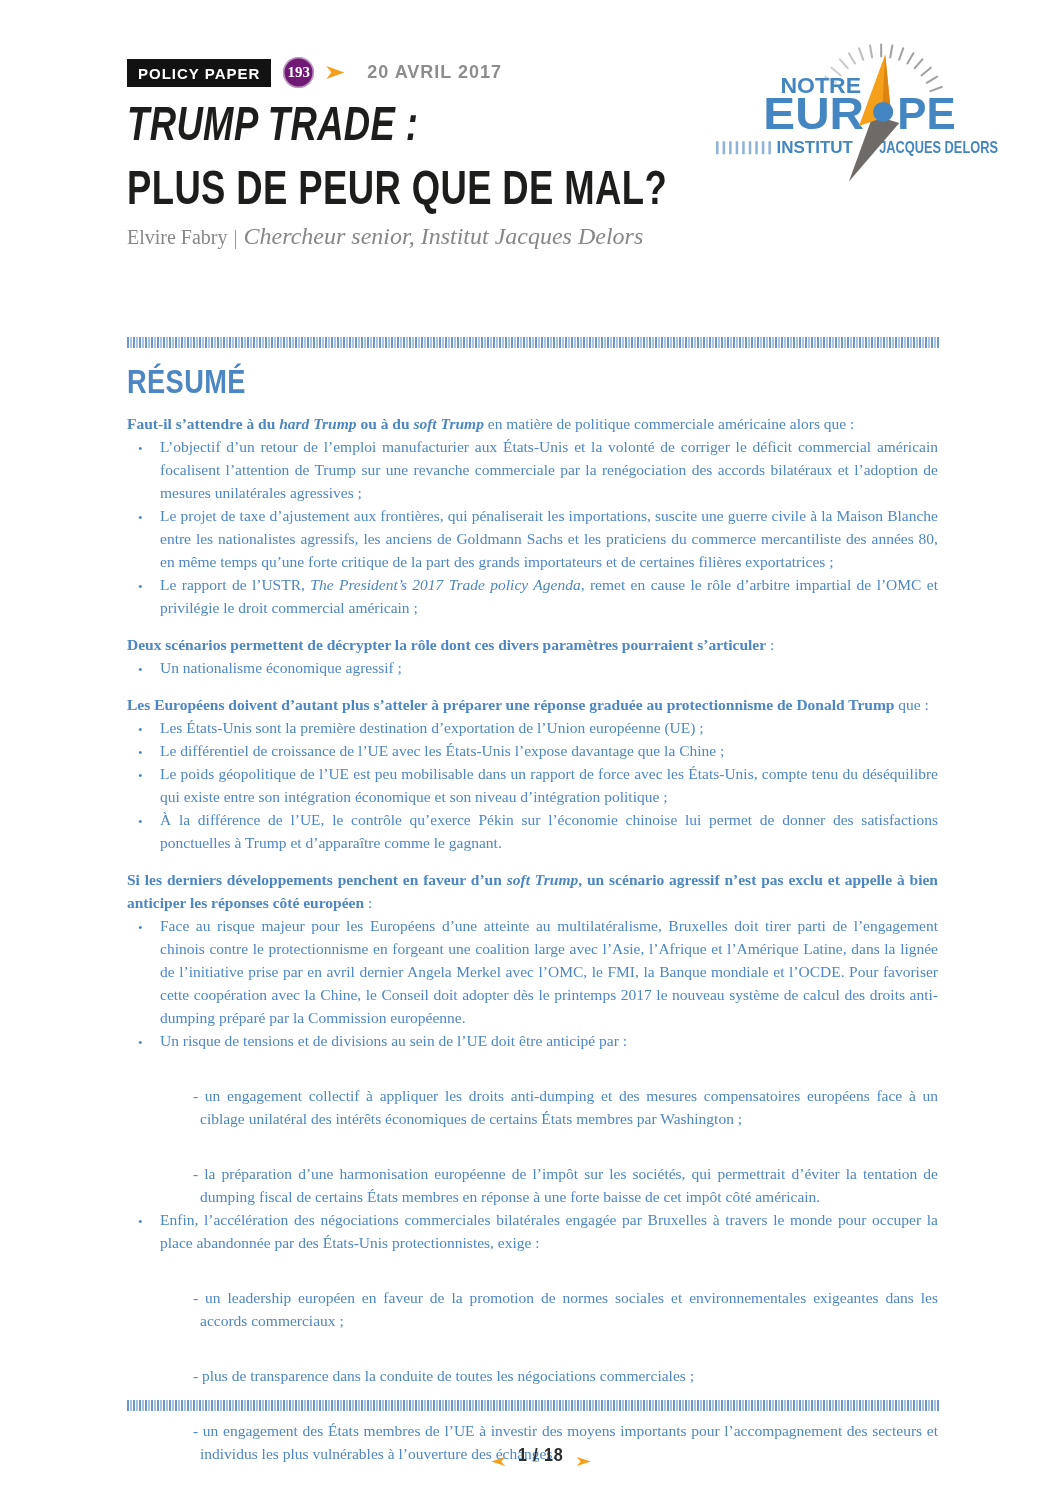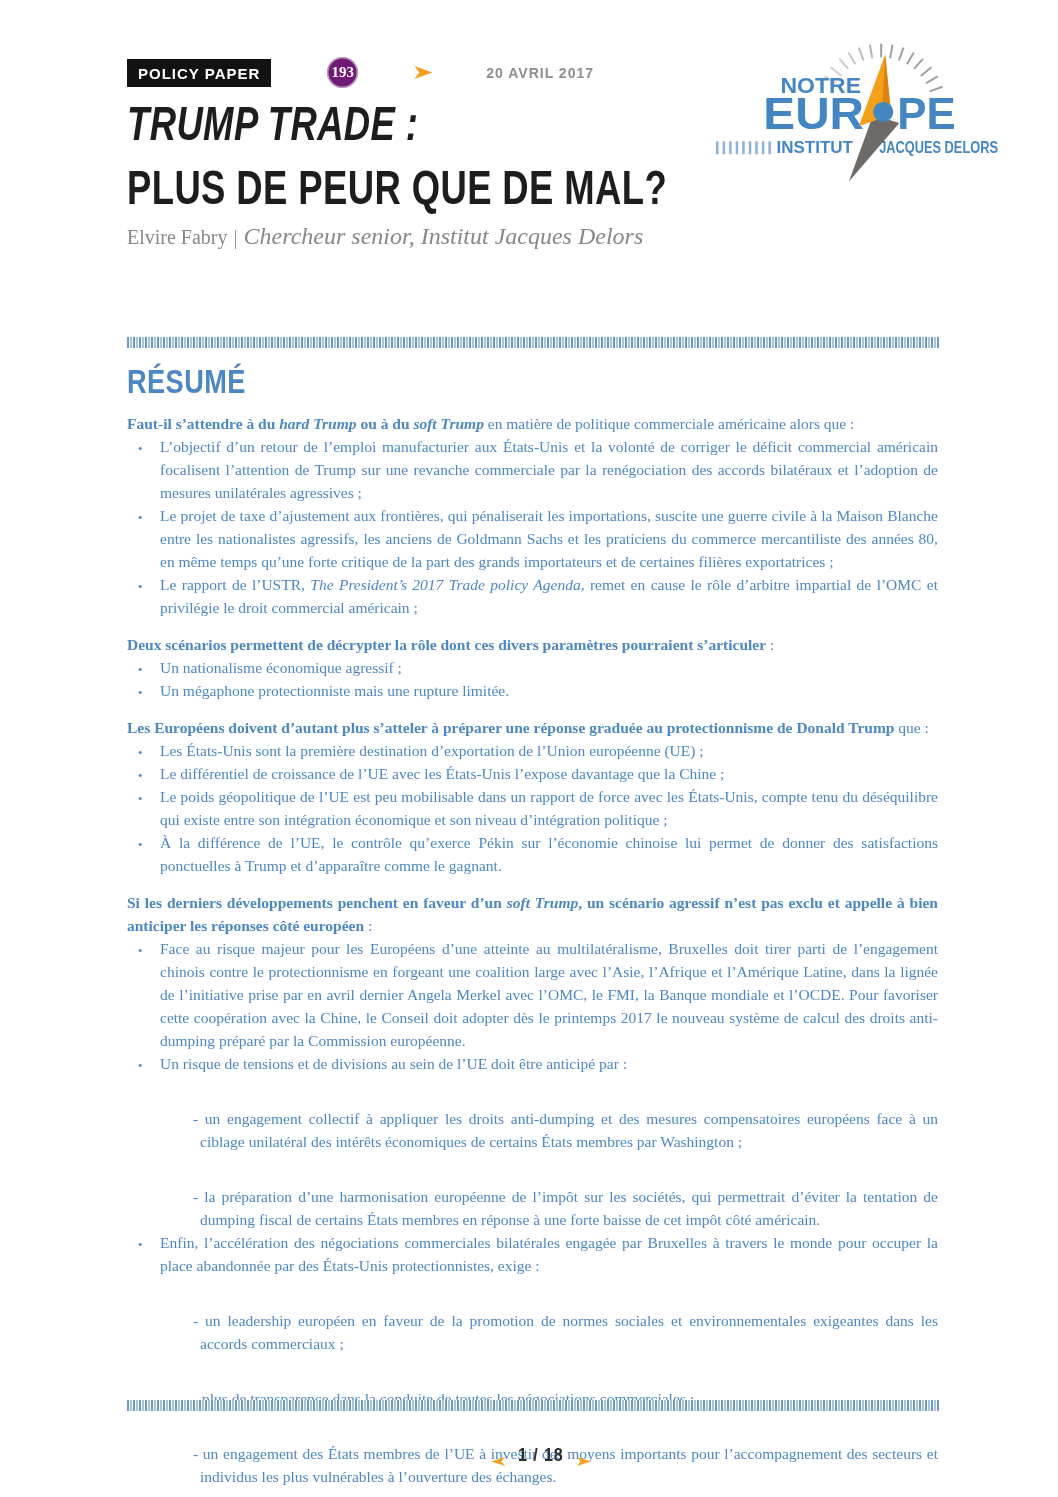--- a/index.html
+++ b/index.html
@@ -4,34 +4,34 @@
 <style>
   * { margin:0; padding:0; box-sizing:border-box; }
   html,body { background:#ffffff; }
   .page {
     position:relative; width:1058px; height:1497px; background:#fff;
     font-family:"Liberation Serif", serif; overflow:hidden;
   }
   .cond { font-family:"Liberation Sans", sans-serif; font-weight:bold; }
 
   
-  .badge-row { position:absolute; left:127px; top:57px; display:flex; align-items:center;gap:44px; }
+  .badge-row { position:absolute; left:127px; top:57px; display:flex; align-items:center; }
   .pp-badge {
     background:#121212; color:#fff; font-size:15px; letter-spacing:1px;
     padding:7px 11px 6px 11px; line-height:1;
   }
   .issue-circle {
     width:31px; height:31px; border-radius:50%; background:#701a75; margin-left:12px;
     color:#fff; font-family:"Liberation Serif", serif; font-weight:bold; font-size:15px;
     display:flex; align-items:center; justify-content:center;
     box-shadow: inset 0 0 0 1.5px rgba(255,255,255,0.55);
   }
   .arrow-right-o { width:18px; height:13px; background:#f5a01b; margin-left:12px;
     clip-path:polygon(28% 50%, 0 0, 100% 50%, 0 100%); }
-  .header-date { color:#8d8d8d; font-size:14px; letter-spacing:1px; margin-left:10px; }
+  .header-date { color:#8d8d8d; font-size:18px; letter-spacing:1px; margin-left:23px; }
 
   .title { position:absolute; left:127px; top:92px; color:#1d1d1b;
     font-family:"Liberation Sans", sans-serif; font-weight:bold;
     font-size:48px; line-height:64px; white-space:nowrap;
     transform:scaleX(0.76); transform-origin:0 0; letter-spacing:0.5px; }
   .title .t1 { font-style:italic; }
 
   .author { position:absolute; left:127px; top:223px; font-size:20px; color:#878787; }
   .author .sep { padding:0 6px; color:#9a9a9a; }
   .author .role { font-style:italic; font-size:24px; }
@@ -141,21 +141,20 @@
         <ul class="bullet-list">
           <li class="bullet-item"><span class="t-r">L’objectif d’un retour de l’emploi manufacturier aux États-Unis et la volonté de corriger le déficit commercial américain focalisent l’attention de Trump sur une revanche commerciale par la renégociation des accords bilatéraux et l’adoption de mesures unilatérales agressives ;</span></li>
           <li class="bullet-item"><span class="t-r">Le projet de taxe d’ajustement aux frontières, qui pénaliserait les importations, suscite une guerre civile à la Maison Blanche entre les nationalistes agressifs, les anciens de Goldmann Sachs et les praticiens du commerce mercantiliste des années 80, en même temps qu’une forte critique de la part des grands importateurs et de certaines filières exportatrices ;</span></li>
           <li class="bullet-item"><span class="t-r">Le rapport de l’USTR, </span><span class="t-i">The President’s 2017 Trade policy Agenda</span><span class="t-r">, remet en cause le rôle d’arbitre impartial de l’OMC et privilégie le droit commercial américain ;</span></li>
         </ul>
       </div>
       <div class="resume-section">
         <p class="section-intro"><span class="t-b">Deux scénarios permettent de décrypter la rôle dont ces divers paramètres pourraient s’articuler</span><span class="t-r"> :</span></p>
         <ul class="bullet-list">
           <li class="bullet-item"><span class="t-r">Un nationalisme économique agressif ;</span></li>
-          <li class="bullet-item"><span class="t-r">Un mégaphone protectionniste mais une rupture limitée.</span></li>
         </ul>
       </div>
       <div class="resume-section">
         <p class="section-intro"><span class="t-b">Les Européens doivent d’autant plus s’atteler à préparer une réponse graduée au protectionnisme de Donald Trump</span><span class="t-r"> que :</span></p>
         <ul class="bullet-list">
           <li class="bullet-item"><span class="t-r">Les États-Unis sont la première destination d’exportation de l’Union européenne (UE) ;</span></li>
           <li class="bullet-item"><span class="t-r">Le différentiel de croissance de l’UE avec les États-Unis l’expose davantage que la Chine ;</span></li>
           <li class="bullet-item"><span class="t-r">Le poids géopolitique de l’UE est peu mobilisable dans un rapport de force avec les États-Unis, compte tenu du déséquilibre qui existe entre son intégration économique et son niveau d’intégration politique ;</span></li>
           <li class="bullet-item"><span class="t-r">À la différence de l’UE, le contrôle qu’exerce Pékin sur l’économie chinoise lui permet de donner des satisfactions ponctuelles à Trump et d’apparaître comme le gagnant.</span></li>
         </ul>

